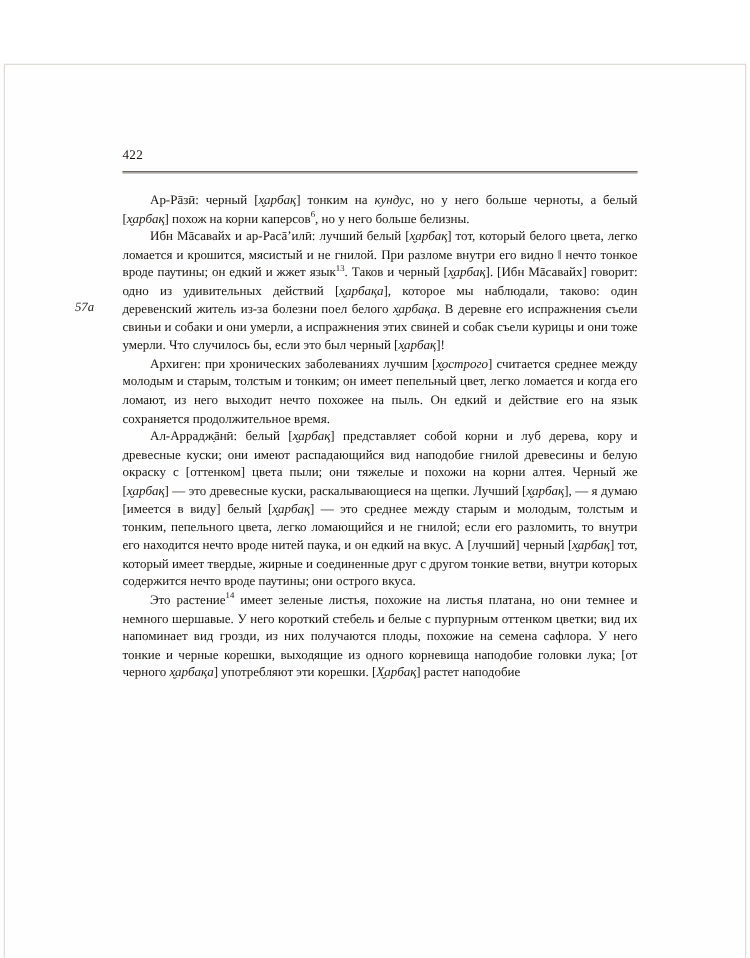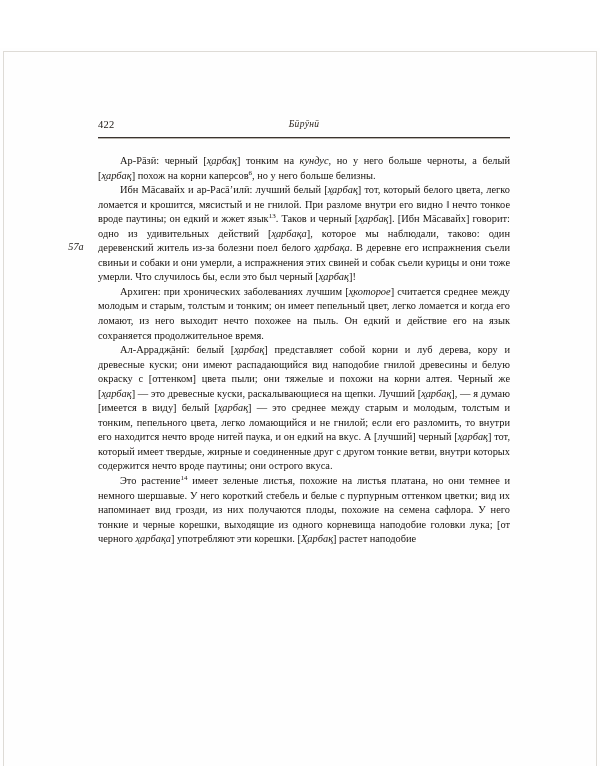--- a/index.html
+++ b/index.html
@@ -107,43 +107,42 @@
     vertical-align: super;
     line-height: 0;
   }
 
   
   .marginal {
     position: absolute;
     left: 60px;
     top: 193px;
     width: 32px;
-    text-align: center;
+    text-align: left;
     font-style: italic;
     font-size: 10.2px;
     color: #1b1713;
   }
 </style>
 </head>
 <body>
 
 <div class="page">
   <div class="scan-frame"></div>
 
   <div class="content">
 
     <div class="runhead">
       <span class="folio-num">422</span>
-      <span class="runhead-title">Бӣрӯнӣ</span>
       <div class="rule"></div>
     </div>
 
     <div class="body-text" id="body-text">
         <p class="para"><span>Ар-Рāзӣ: черный [</span><i>х̮арбақ</i><span>] тонким на </span><i>кундус</i><span>, но у него больше черноты, а белый [</span><i>х̮арбақ</i><span>] похож на корни каперсов</span><sup>6</sup><span>,  но у него больше белизны.</span></p>
         <p class="para"><span>Ибн Мāсавайх и ар-Расā’илӣ: лучший белый [</span><i>х̮арбақ</i><span>] тот, который белого цвета, легко ломается и крошится, мясистый и не гнилой. При разломе внутри его видно ‖ нечто тонкое вроде паутины; он едкий и жжет язык</span><sup>13</sup><span>. Таков и черный [</span><i>х̮арбақ</i><span>]. [Ибн Мāсавайх] говорит:  одно из удивительных действий [</span><i>х̮арбақа</i><span>], которое мы наблюдали, таково: один деревенский житель из-за болезни поел белого </span><i>х̮арбақа</i><span>. В деревне его испражнения съели свиньи и собаки и они умерли, а испражнения этих свиней и собак съели курицы и они тоже умерли. Что случилось бы, если это был черный [</span><i>х̮арбақ</i><span>]!</span></p>
-        <p class="para"><span>Архиген: при хронических заболеваниях лучшим [</span><i>х̮которое</i><span>] считается среднее между молодым и старым, толстым и тонким;  он имеет пепельный цвет, легко ломается и когда его ломают, из него выходит нечто похожее на пыль. Он едкий и действие его на язык сохраняется продолжительное время.</span></p>
+        <p class="para"><span>Архиген: при хронических заболеваниях лучшим [</span><i>х̮острого</i><span>] считается среднее между молодым и старым, толстым и тонким;  он имеет пепельный цвет, легко ломается и когда его ломают, из него выходит нечто похожее на пыль. Он едкий и действие его на язык сохраняется продолжительное время.</span></p>
         <p class="para"><span>Ал-Аррадж̣āнӣ: белый [</span><i>х̮арбақ</i><span>] представляет собой корни и луб дерева, кору и древесные куски; они имеют распадающийся вид наподобие гнилой древесины и белую окраску с [оттенком] цвета пыли; они тяжелые и похожи на корни алтея. Черный же [</span><i>х̮арбақ</i><span>] — это древесные куски, раскалывающиеся на щепки. Лучший [</span><i>х̮арбақ</i><span>], — я думаю [имеется в виду] белый [</span><i>х̮арбақ</i><span>] — это среднее между старым и молодым, толстым и тонким, пепельного цвета, легко ломающийся и не гнилой; если его разломить, то внутри его находится нечто вроде нитей паука, и он едкий на вкус. А [лучший] черный [</span><i>х̮арбақ</i><span>] тот, который имеет твердые, жирные и соединенные друг с другом тонкие ветви, внутри которых содержится нечто вроде паутины; они острого вкуса.</span></p>
         <p class="para"><span>Это растение</span><sup>14</sup><span> имеет зеленые листья, похожие на листья платана, но они темнее и немного шершавые. У него короткий стебель и белые с пурпурным оттенком цветки; вид их напоминает вид грозди, из них получаются плоды, похожие на семена сафлора. У него тонкие и черные корешки, выходящие из одного корневища наподобие  головки лука;  [от черного </span><i>х̮арбақа</i><span>] употребляют эти корешки. [</span><i>Х̮арбақ</i><span>] растет наподобие</span></p>
       </div>
   </div>
 
   <div class="marginal">57a</div>
 </div>
 
 </body></html>

